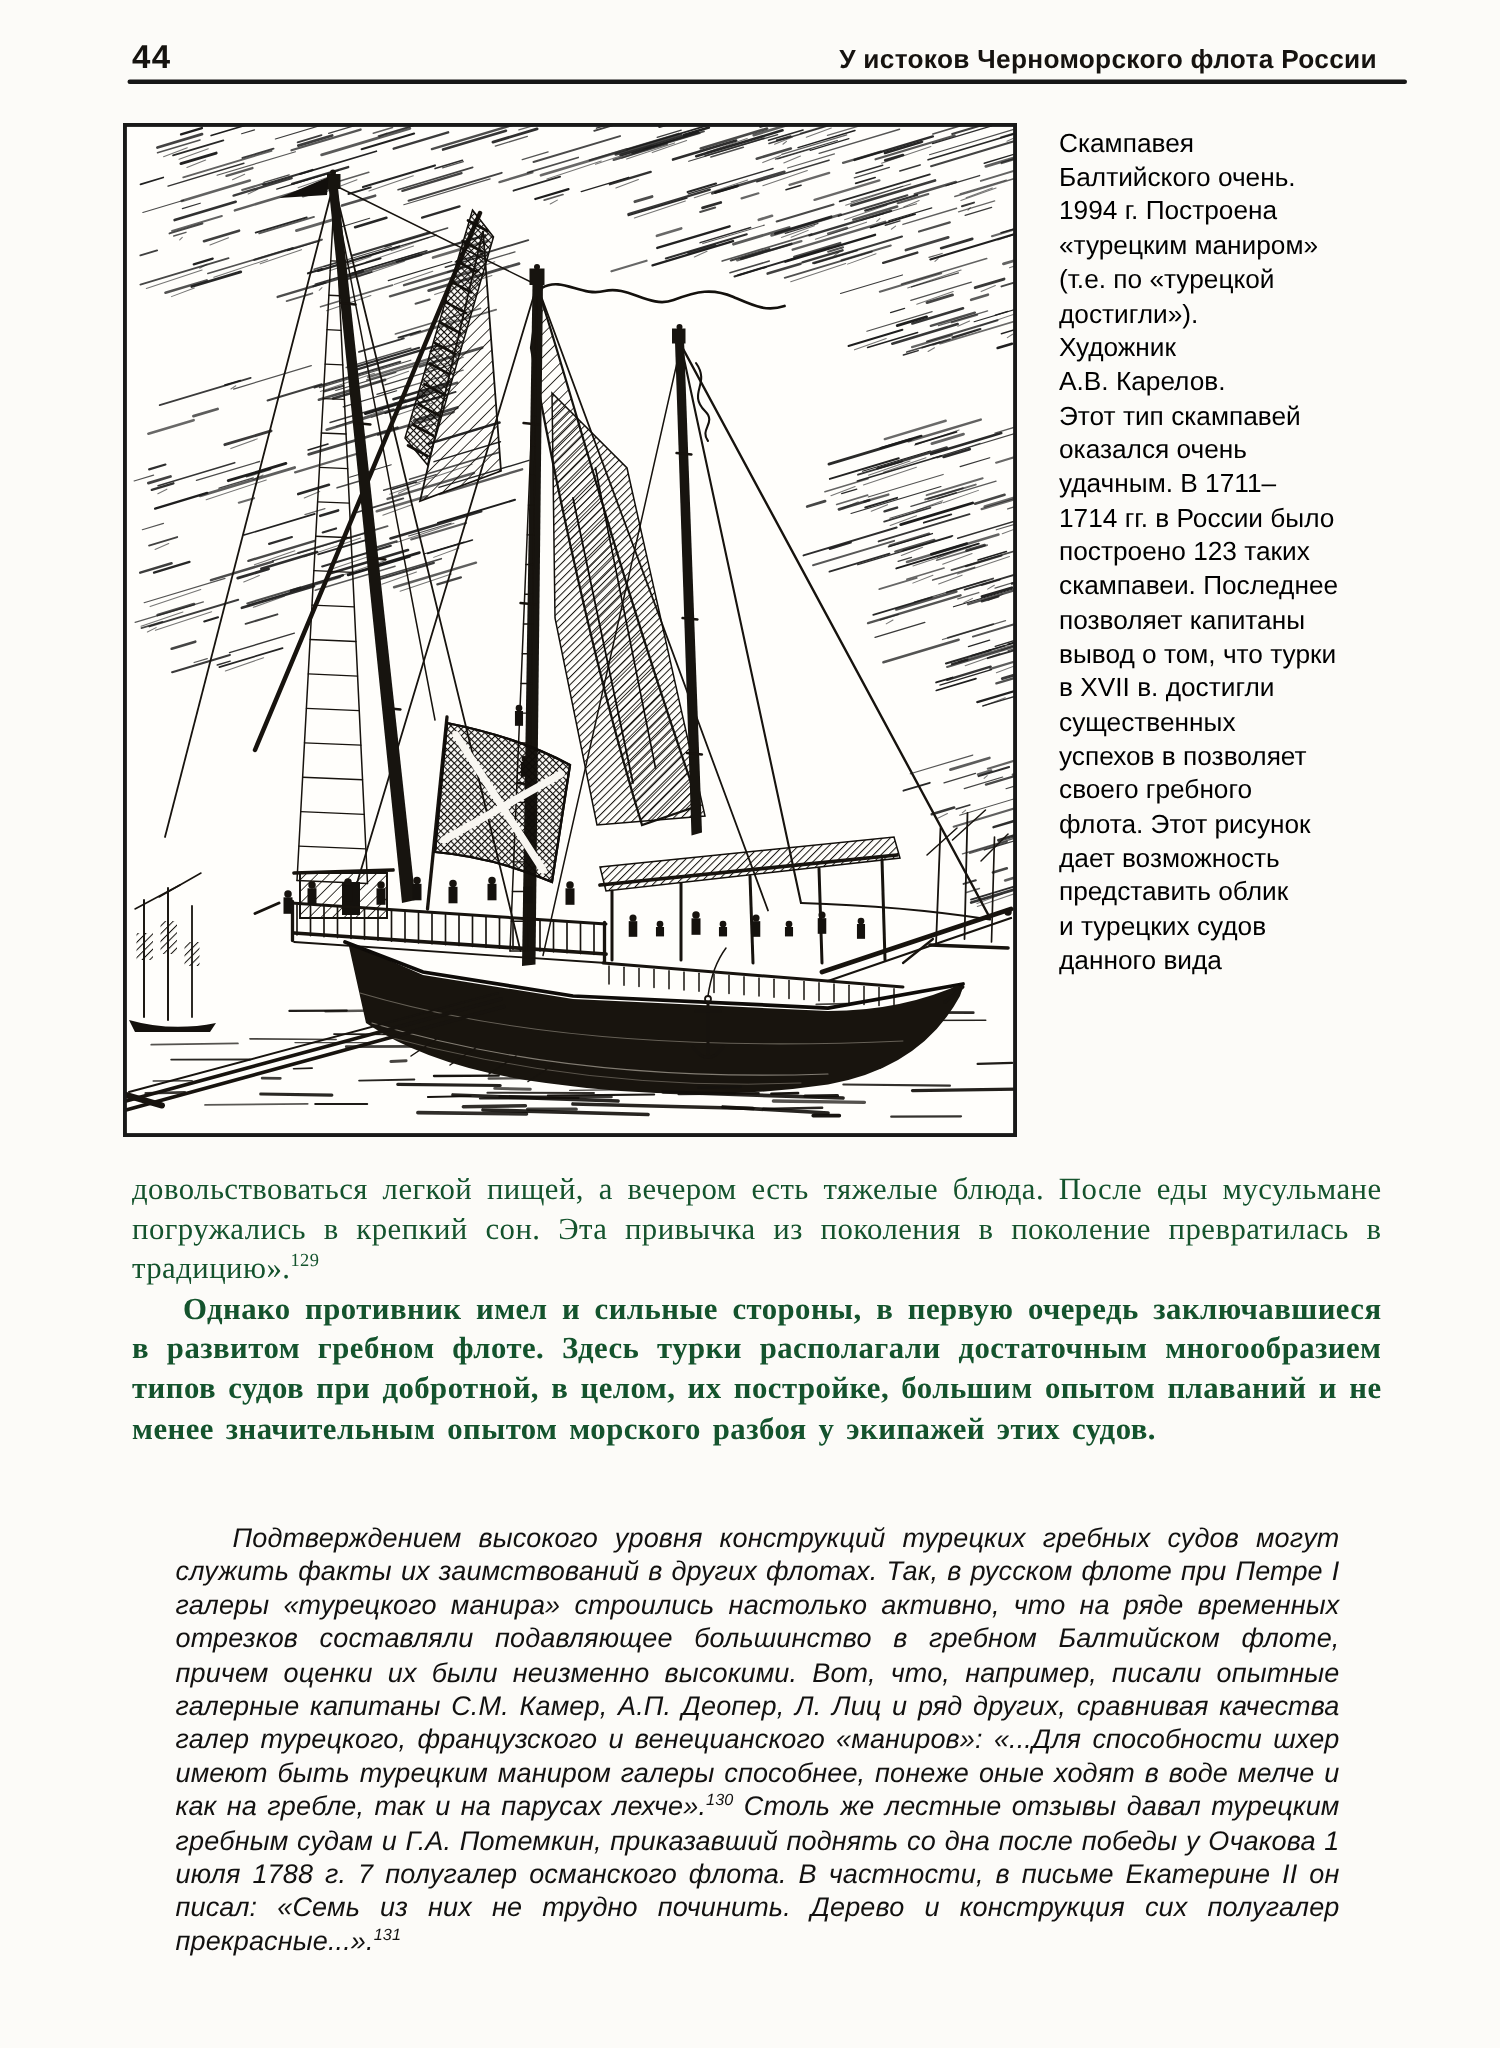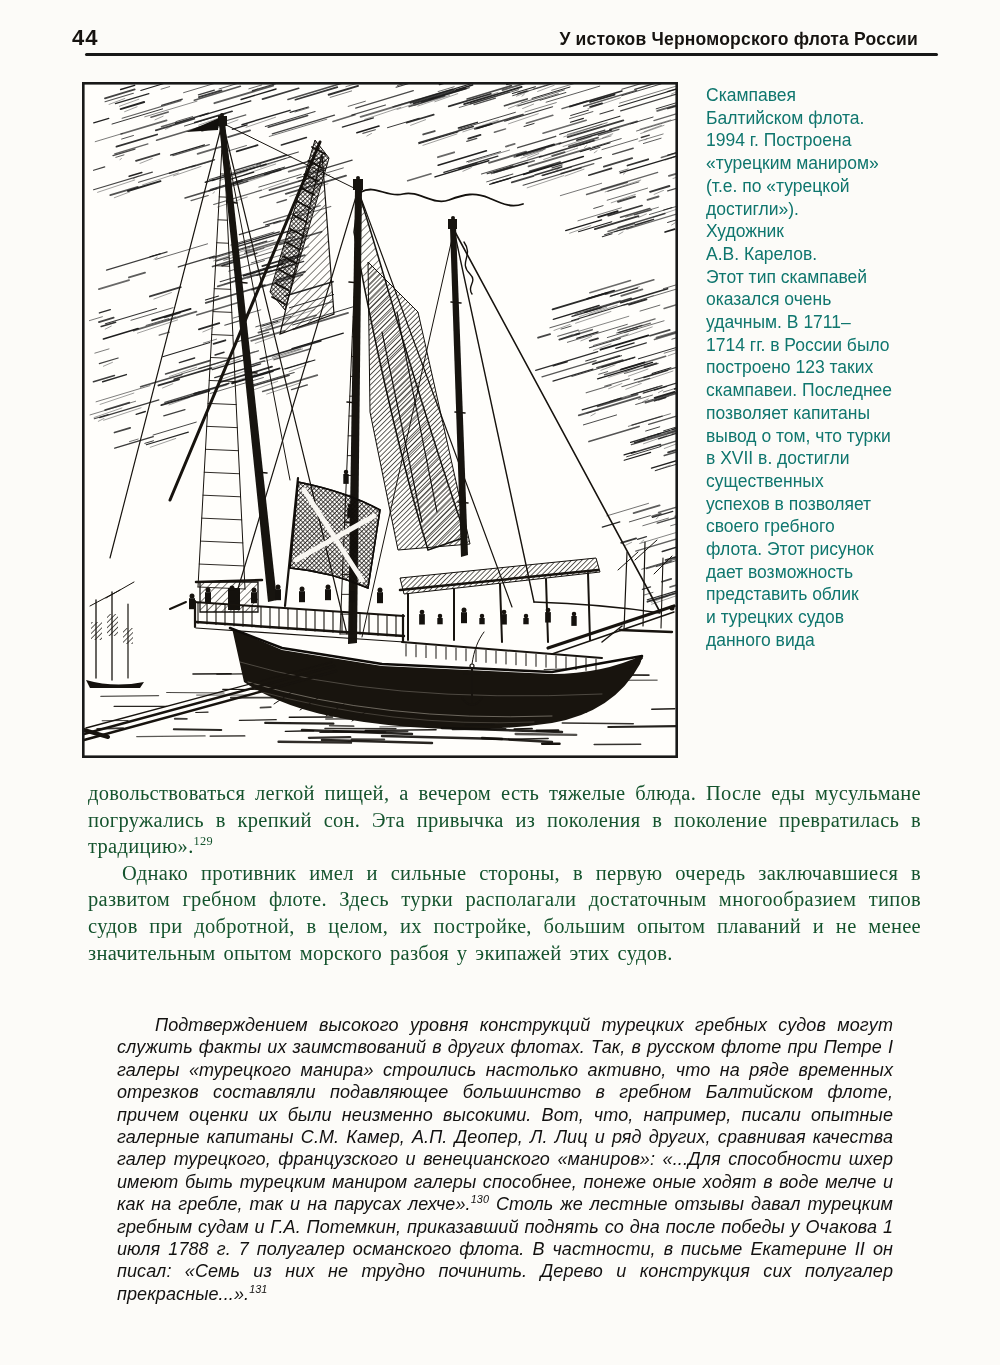--- a/index.html
+++ b/index.html
@@ -1,31 +1,31 @@
 <!DOCTYPE html>
 <html><head>
 <meta charset="utf-8">
 <style>
   html,body{margin:0;padding:0;background:#e8e6e1;}
   .page{position:relative;width:1000px;height:1365px;background:#fcfbf8;color:#161310;overflow:hidden;
         font-family:"Liberation Serif",serif;}
-  .pnum{position:absolute;left:72px;top:25px;font:700 22px "Liberation Sans",sans-serif;letter-spacing:1px;}
+  .pnum{position:absolute;left:88px;top:25px;font:700 22px "Liberation Sans",sans-serif;letter-spacing:1px;}
   .rtitle{position:absolute;right:82px;top:29px;font:700 17.5px "Liberation Sans",sans-serif;letter-spacing:.2px;text-align:center;}
   .hrule{position:absolute;left:85px;top:53px;width:853px;height:3.2px;background:#171717;border-radius:2px;}
   figure.engraving{position:absolute;left:82px;top:82px;width:596px;height:676px;margin:0;background:#fffefb;}
   figure.engraving svg{display:block;width:596px;height:676px;}
   .caption{position:absolute;left:706px;top:84px;width:234px;
-           font:17.5px/22.7px "Liberation Sans",sans-serif;color:#0f766e;}
+           font:17.5px/22.7px "Liberation Sans",sans-serif;color:#000000;}
   .caption div{white-space:nowrap;}
   .caption .it{}
   .body-serif{position:absolute;left:88px;top:780px;width:833px;
               font:20.5px/26.6px "Liberation Serif",serif;text-align:justify;
               letter-spacing:.3px;word-spacing:2.5px;color:#14532d;}
   .body-serif p{margin:0;}
-  .body-serif p.indent{text-indent:34px;}
+  .body-serif p.indent{text-indent:34px;font-weight:bold;}
   .body-sans{position:absolute;left:117px;top:1014px;width:776px;
              font-family:"Liberation Sans",sans-serif;color:#121110;}
   .body-sans h2{margin:0 0 9px;font-size:19.5px;font-weight:700;letter-spacing:.2px;}
   .body-sans p{margin:0;font-size:18px;line-height:22.4px;text-align:justify;text-indent:38px;letter-spacing:.1px;font-style:italic;}
   sup{font-size:.6em;vertical-align:super;line-height:0;}
 </style>
 </head>
 <body>
 
 <div class="page">
@@ -1011,21 +1011,21 @@
         <line x1="300" y1="654" x2="420" y2="657" stroke="#110e0a" stroke-width="2.5" stroke-linecap="round" opacity="0.9"></line>
         <line x1="360" y1="646" x2="480" y2="650" stroke="#110e0a" stroke-width="2.5" stroke-linecap="round" opacity="0.9"></line>
         <line x1="240" y1="658" x2="350" y2="661" stroke="#110e0a" stroke-width="2.5" stroke-linecap="round" opacity="0.9"></line>
         <line x1="400" y1="656" x2="470" y2="660" stroke="#110e0a" stroke-width="2.5" stroke-linecap="round" opacity="0.9"></line>
         <rect x="1.3" y="1.3" width="593.4" height="673.4" fill="none" stroke="#191919" stroke-width="2.6"></rect>
       </svg>
   </figure>
 
   <aside class="caption">
       <div>Скампавея</div>
-      <div>Балтийском флота.</div>
+      <div>Балтийского очень.</div>
       <div>1994 г. Построена</div>
       <div>«турецким маниром»</div>
       <div>(т.е. по «турецкой</div>
       <div>достигли»).</div>
       <div class="it">Художник</div>
       <div class="it">А.В. Карелов.</div>
       <div>Этот тип скампавей</div>
       <div>оказался очень</div>
       <div>удачным. В 1711–</div>
       <div>1714 гг. в России было</div>

